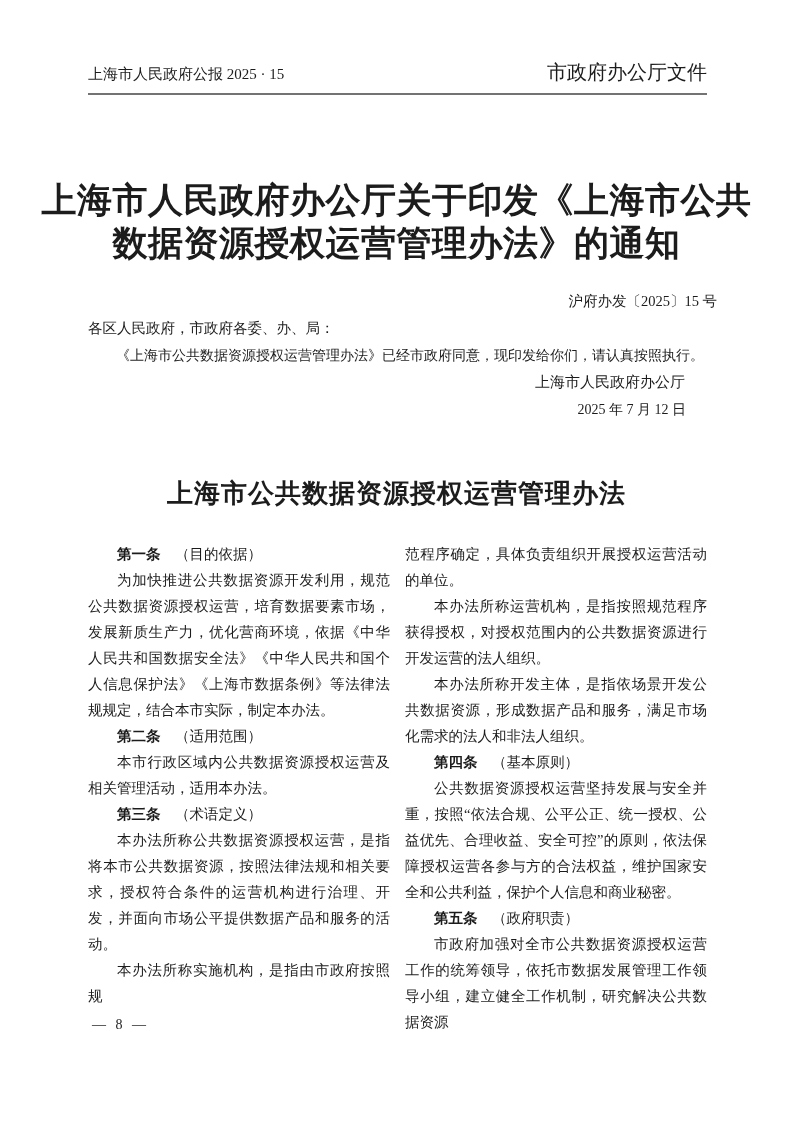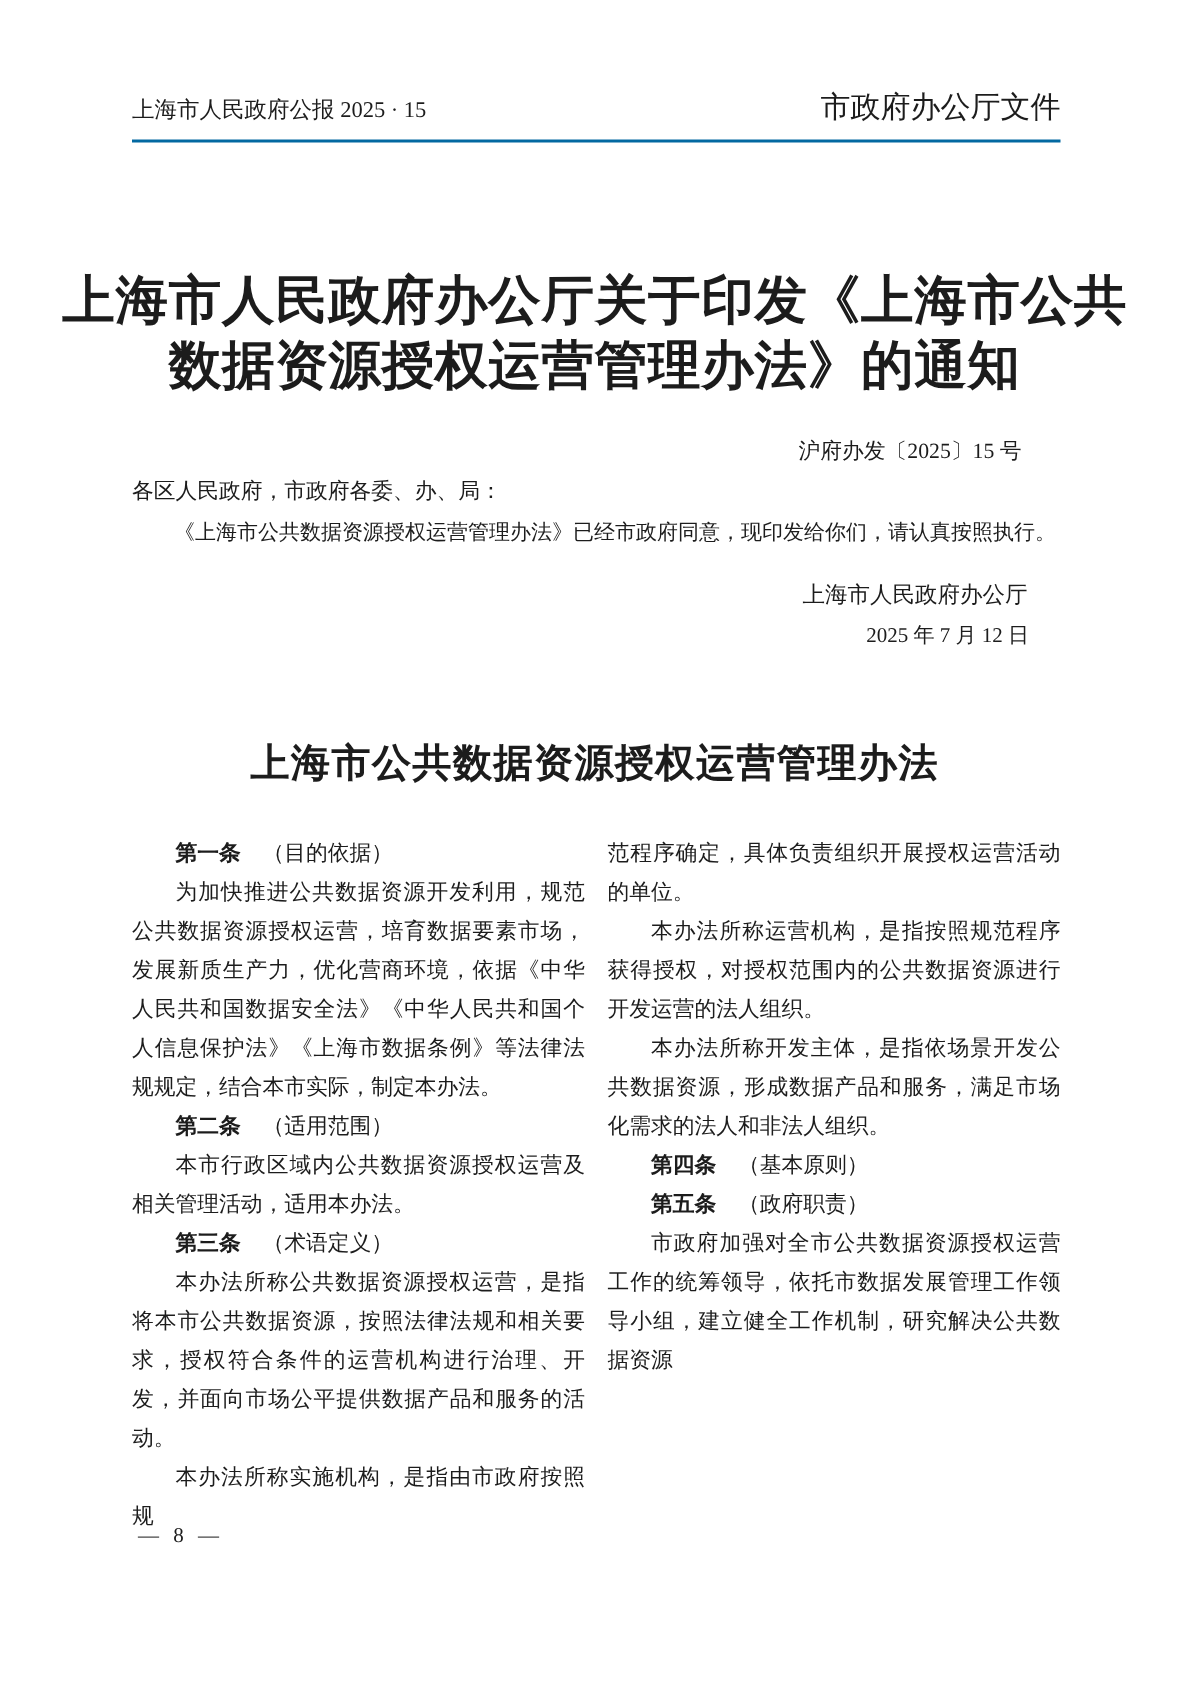--- a/index.html
+++ b/index.html
@@ -10,51 +10,51 @@
     color:#1c1c1c;
     font-family:"Liberation Serif", serif;
     overflow:hidden;
     margin:0 auto;
   }
   
   .hdr {
     display:flex; justify-content:space-between; align-items:baseline;
     margin:0 86px 0 88px;
     padding-top:62px; padding-bottom:9px;
-    border-bottom:2px solid #0369a1;
+    border-bottom:2px solid #737373;
     font-size:15px; line-height:20px;
   }
   .hdr-right { font-size:20px; }
   
   .notice-title {
     margin:84px 40px 0;
     text-align:center;
     font-size:35px; font-weight:bold;
     line-height:43px;
     letter-spacing:0.5px;
   }
   .notice-title .tl { display:block; }
   
   .doc-number {
-    margin:23px 112px 0 88px;
+    margin:23px 76px 0 88px;
     text-align:right;
     font-size:14.5px; line-height:27px;
   }
   .salutation {
     margin:0 86px 0 88px;
     font-size:14.5px; line-height:27px;
   }
   .notice-body {
     margin:0 84px 0 88px;
     font-size:14px; line-height:27px;
     text-indent:2em;
     text-align:justify;
   }
   .sig {
-    margin:15px 108px 0 88px;
+    margin:0 108px 0 88px;
     text-align:right;
     font-size:15px; line-height:27px;
   }
   .sig-date {
     margin:0 107px 0 88px;
     text-align:right;
     font-size:14px; line-height:27px;
   }
   
   .reg-title {
@@ -125,20 +125,21 @@
       <p class="article"><span class="alabel">第三条</span><span class="atitle">（术语定义）</span></p>
       <p class="para">本办法所称公共数据资源授权运营，是指将本市公共数据资源，按照法律法规和相关要求，授权符合条件的运营机构进行治理、开发，并面向市场公平提供数据产品和服务的活动。</p>
       <p class="para">本办法所称实施机构，是指由市政府按照规</p>
     </div>
 
     <div class="col">
       <p class="para-cont">范程序确定，具体负责组织开展授权运营活动的单位。</p>
       <p class="para">本办法所称运营机构，是指按照规范程序获得授权，对授权范围内的公共数据资源进行开发运营的法人组织。</p>
       <p class="para">本办法所称开发主体，是指依场景开发公共数据资源，形成数据产品和服务，满足市场化需求的法人和非法人组织。</p>
       <p class="article"><span class="alabel">第四条</span><span class="atitle">（基本原则）</span></p>
+      <p class="para">公共数据资源授权运营坚持发展与安全并重，按照“依法合规、公平公正、统一授权、公益优先、合理收益、安全可控”的原则，依法保障授权运营各参与方的合法权益，维护国家安全和公共利益，保护个人信息和商业秘密。</p>
       <p class="article"><span class="alabel">第五条</span><span class="atitle">（政府职责）</span></p>
       <p class="para">市政府加强对全市公共数据资源授权运营工作的统筹领导，依托市数据发展管理工作领导小组，建立健全工作机制，研究解决公共数据资源</p>
     </div>
 
   </div>
 
   <div class="page-number">— 8 —</div>
 
 </div>
 

